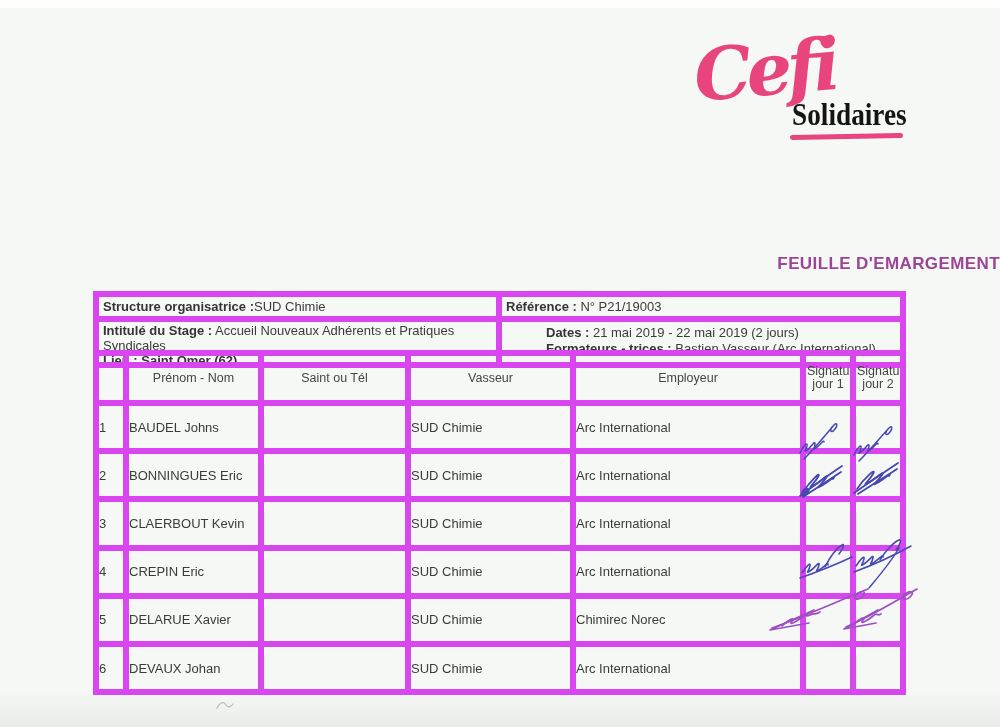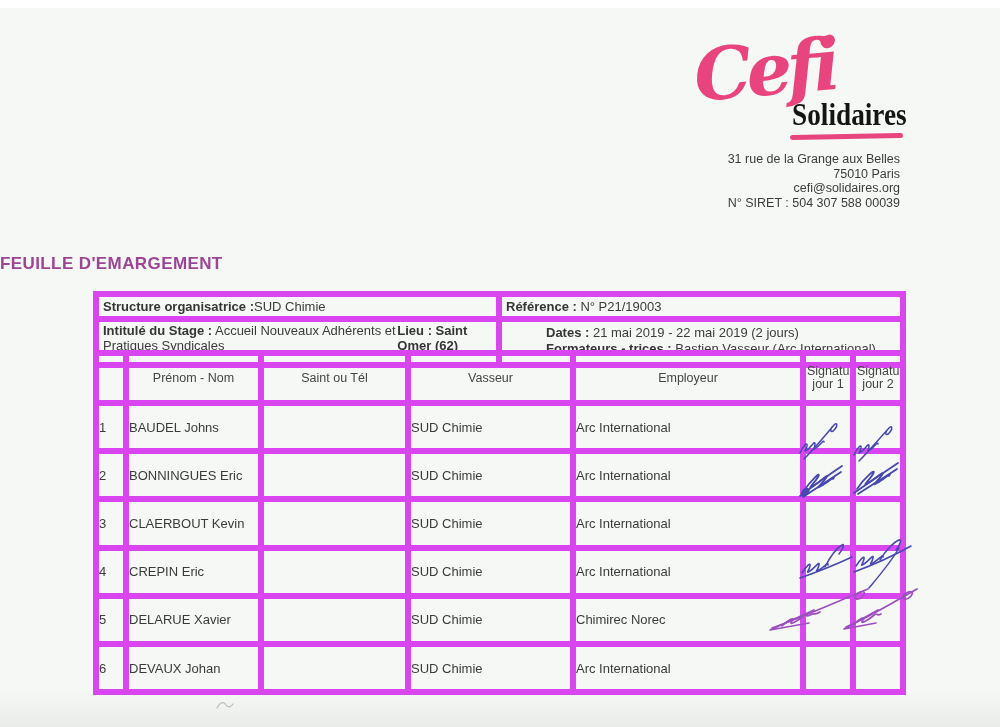--- a/index.html
+++ b/index.html
@@ -26,31 +26,31 @@
     position:absolute;left:790px;top:134px;width:113px;height:5px;
     background:#e8457e;border-radius:3px;transform:rotate(-1deg);
   }
   
   .address{
     position:absolute;right:100px;top:152px;text-align:right;
     font-size:12.5px;line-height:14.5px;color:#3c3c3c;
   }
   
   .doc-title{
-    position:absolute;left:0;top:254px;width:1000px;text-align:left;
+    position:absolute;left:0;top:254px;width:1000px;text-align:right;
     font-size:17px;font-weight:bold;color:#9d4497;letter-spacing:.4px;
   }
   
   table{border-collapse:collapse;table-layout:fixed;}
   td,th{border:6px solid #d946ef;overflow:hidden;}
   .info-table{position:absolute;left:93px;top:291px;width:807px;font-size:13px;}
   .info-table td{vertical-align:top;padding:1px 4px;}
   .info-row1 td{height:17px;line-height:17px;}
   .info-row2 td{height:38px;}
-  .cell-stage{display:flex;flex-direction:row;justify-content:space-between;height:38px;}
+  .cell-stage{display:flex;flex-direction:column;justify-content:space-between;height:38px;}
   .cell-dates{line-height:15.5px;padding-top:2px;margin-left:40px;}
   b{font-weight:bold;color:#353535;}
   .att-table{position:absolute;left:93px;top:350px;width:807px;font-size:13px;}
   .att-table th{
     height:28px;font-weight:normal;font-size:12.5px;color:#454545;
     text-align:center;vertical-align:middle;line-height:13px;padding:8px 1px;
   }
   .att-table td{height:42.2px;vertical-align:middle;padding:0;}
   .td-num{padding-left:5px;}
   .td-name{padding-left:7px;}
@@ -69,26 +69,20 @@
 <body>
 
 <div class="page">
   <div class="top-strip"></div>
   <div class="bottom-shade"></div>
 
   <div class="brand-script">Cefi</div>
   <div class="brand-word">Solidaires</div>
   <div class="brand-underline"></div>
 
-  <div class="address">
-    <div>31 rue de la Grange aux Belles</div>
-    <div>75010 Paris</div>
-    <div>cefi@solidaires.org</div>
-    <div>N° SIRET : 504 307 588 00039</div>
-  </div>
 
   <div class="doc-title">FEUILLE D'EMARGEMENT</div>
 
   <table class="info-table">
     <colgroup>
         <col style="width:403px">
         <col style="width:404px">
       </colgroup>
     <tbody>
         <tr class="info-row1">

